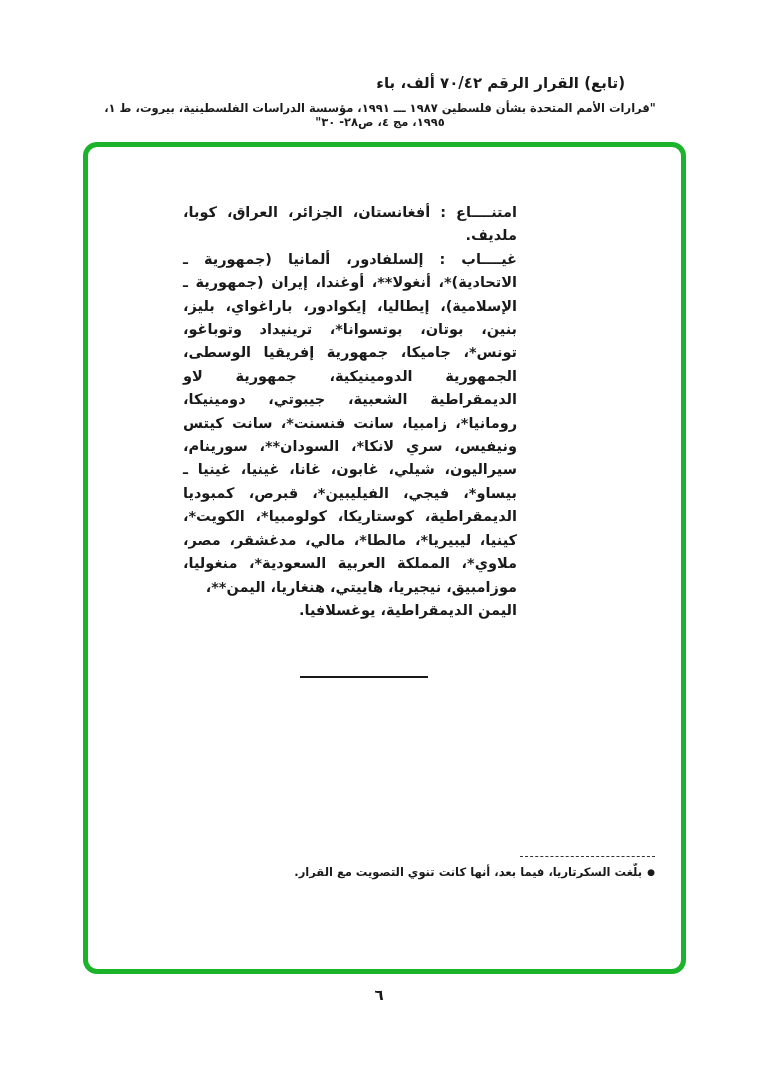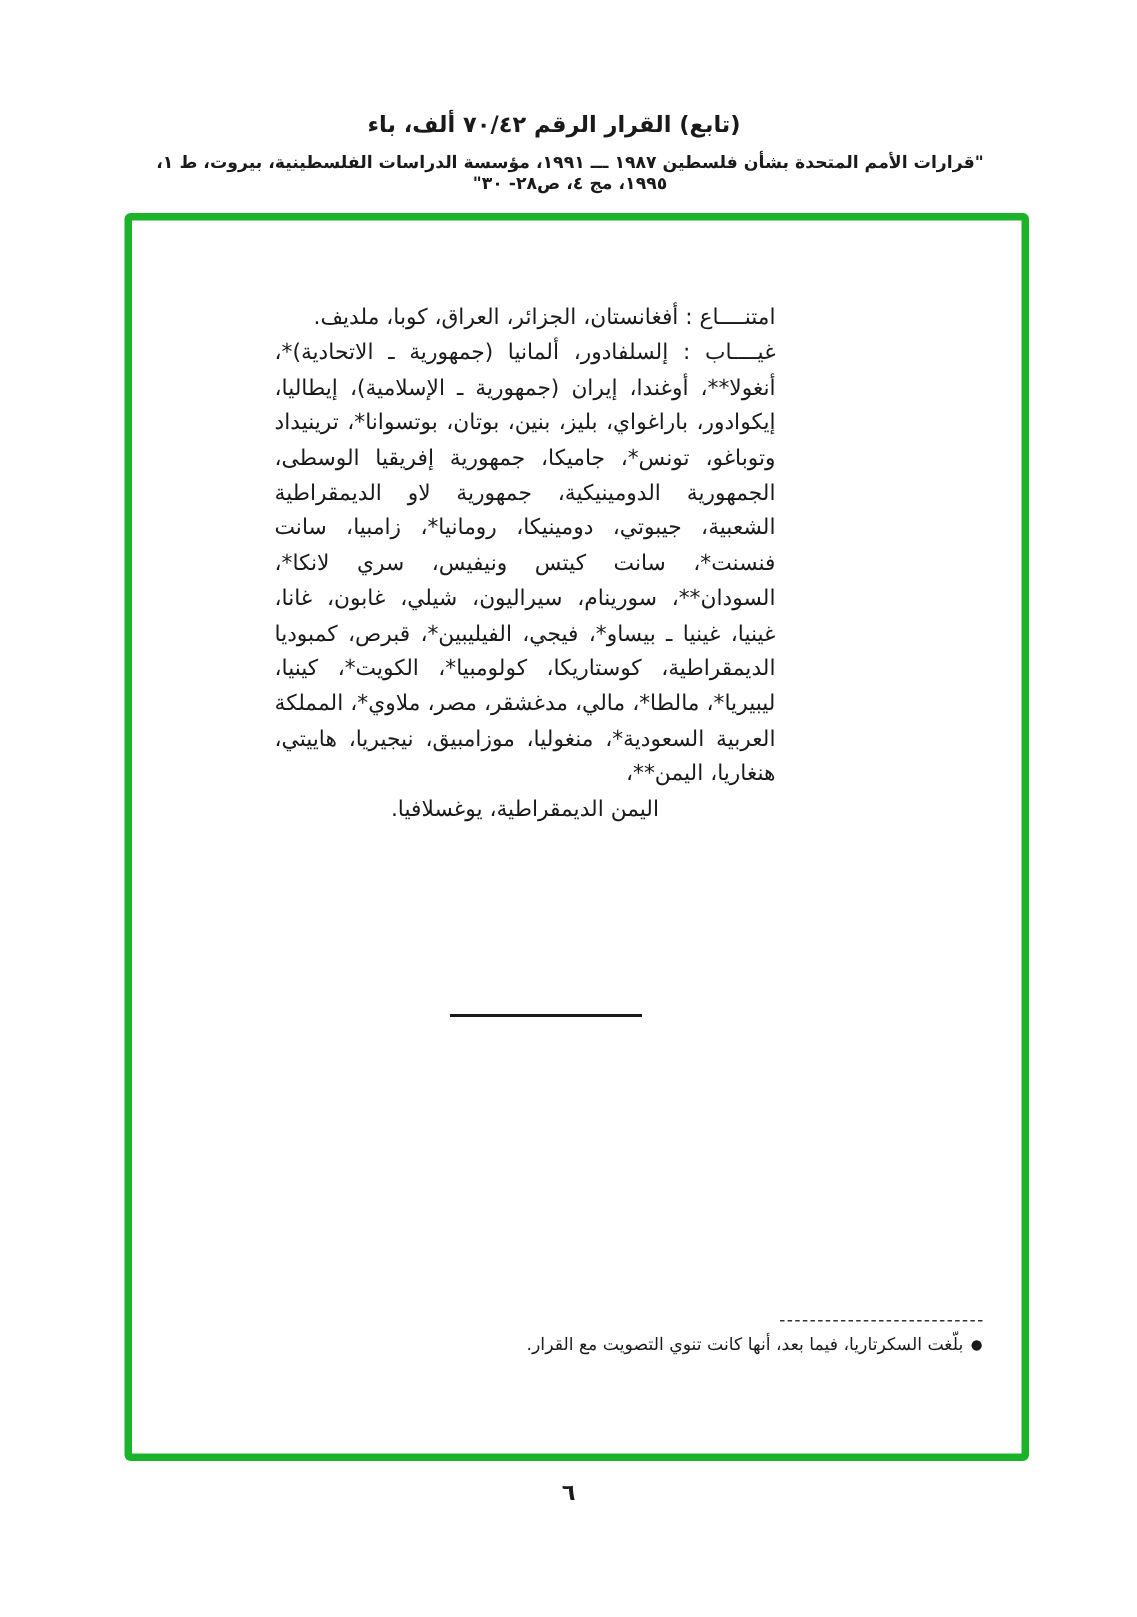--- a/index.html
+++ b/index.html
@@ -11,21 +11,21 @@
     background: #ffffff;
     font-family: "DejaVu Sans", sans-serif;
     color: #1a1a1a;
     overflow: hidden;
   }
   .header-title {
     position: absolute;
     top: 74px;
     left: 245px;
     width: 380px;
-    text-align: left;
+    text-align: right;
     direction: rtl;
     font-size: 15px;
     font-weight: bold;
     letter-spacing: 0.2px;
   }
   .header-citation {
     position: absolute;
     top: 101px;
     left: 90px;
     width: 580px;
@@ -34,49 +34,49 @@
     font-size: 11.5px;
     font-weight: bold;
   }
   .green-box {
     position: absolute;
     left: 83px;
     top: 142px;
     width: 593px;
     height: 822px;
     border: 5px solid #1bb32a;
-    border-radius: 4px;
+    border-radius: 14px;
+    font-weight: bold;
   }
   .text-block {
     position: absolute;
     top: 54px;
     right: 164px;
     width: 334px;
     direction: rtl;
     text-align: justify;
     font-size: 14.5px;
     line-height: 23.4px;
   }
   .entry { margin: 0; }
   .entry-label { display: inline-block; }
   .closing-line {
     margin: 0;
-    text-align: center;
   }
   .mid-divider {
     position: absolute;
     left: 212px;
     top: 529px;
     width: 128px;
     height: 0;
     border-top: 2px solid #1a1a1a;
   }
   .footnotes-block {
     position: absolute;
-    top: 733px;
+    top: 709px;
     right: 26px;
     width: 392px;
     direction: rtl;
     text-align: right;
     font-size: 11.5px;
     line-height: 19px;
   }
   .fn-divider {
     width: 135px;
     height: 0;

